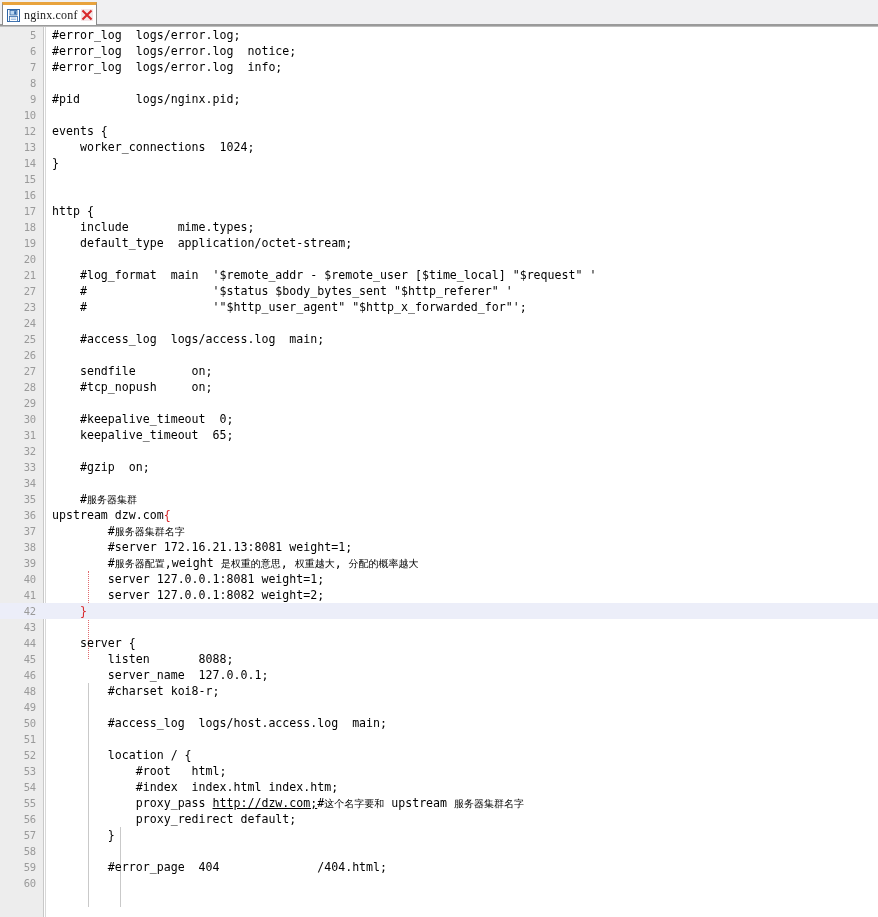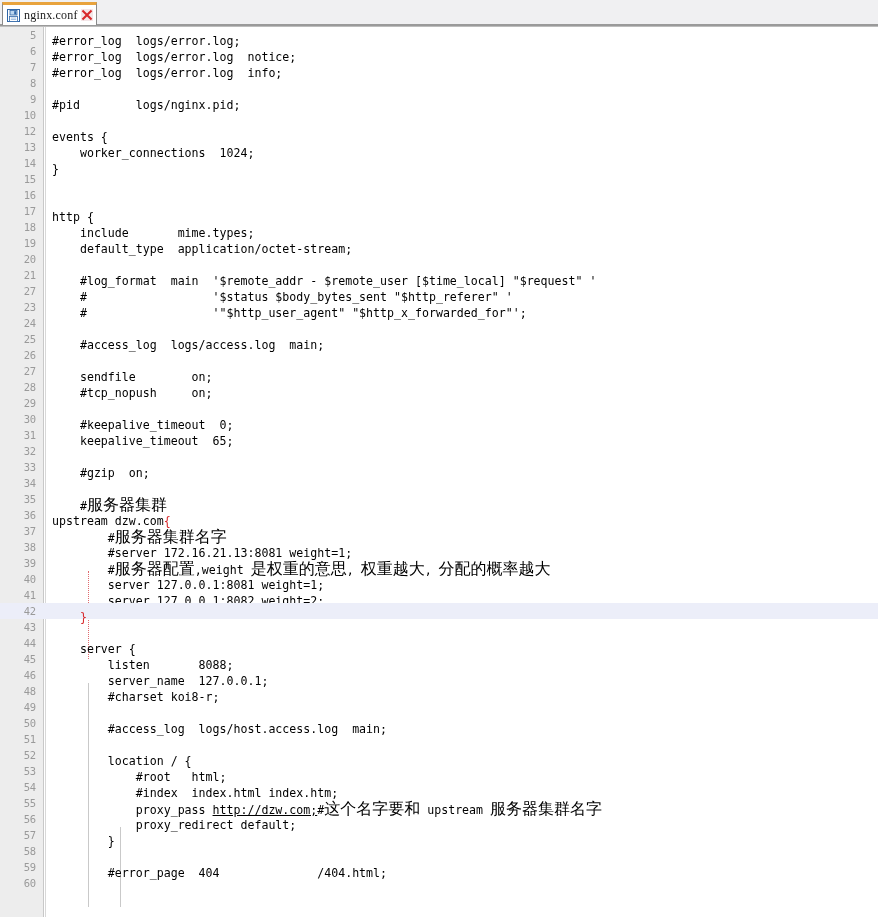--- a/index.html
+++ b/index.html
@@ -117,31 +117,31 @@
     width: 36px;
     text-align: right;
     color: #9a9a9a;
     font-family: "DejaVu Sans Mono", monospace;
     font-size: 10.5px;
     letter-spacing: -.2px;
   }
   .code {
     position: absolute;
     left: 52px;
-    top: 6px;
+    top: 0;
     color: #000000;
     font-family: "DejaVu Sans Mono", monospace;
     font-size: 11.6px;
     letter-spacing: 0px;
   }
   .brace-red { color: #d8282b; }
   .link { text-decoration: underline; }
   .cjk {
-    font-family: Liberation Sans, sans-serif;
-    font-size: 16px;
+    font-family: Liberation Mono, monospace;
+    font-size: 10px;
   }
 
   
   .guide {
     position: absolute;
     width: 1px;
     top: 0;
     bottom: 0;
   }
   .guide.solid { background: #c9c9c9; }

